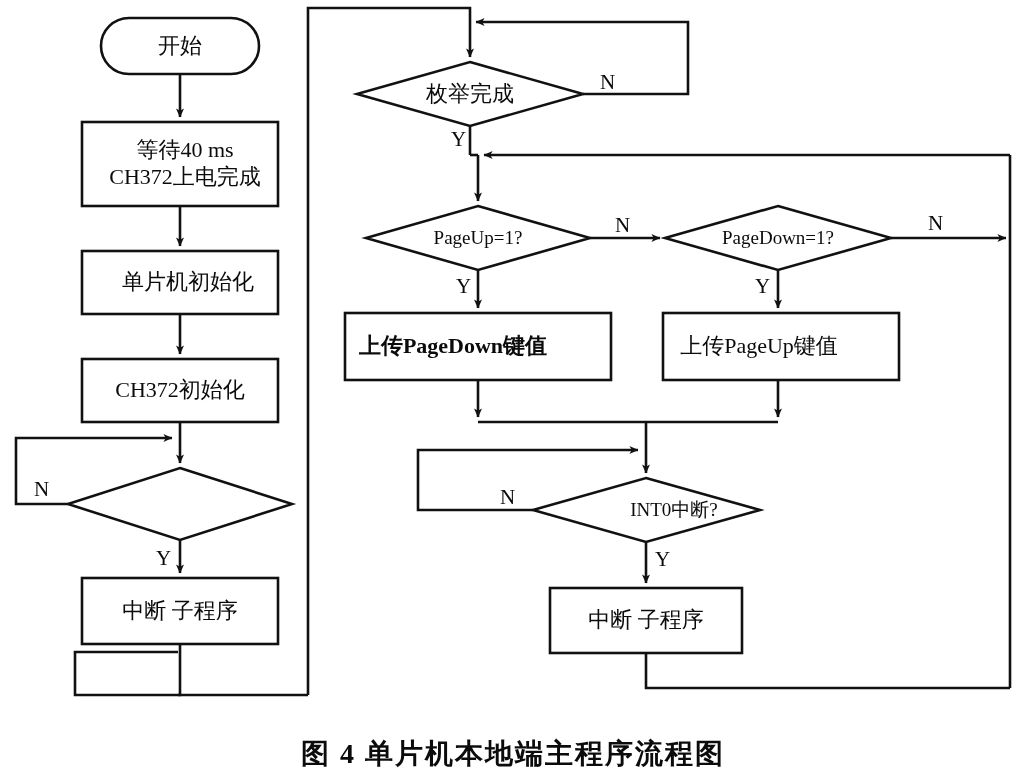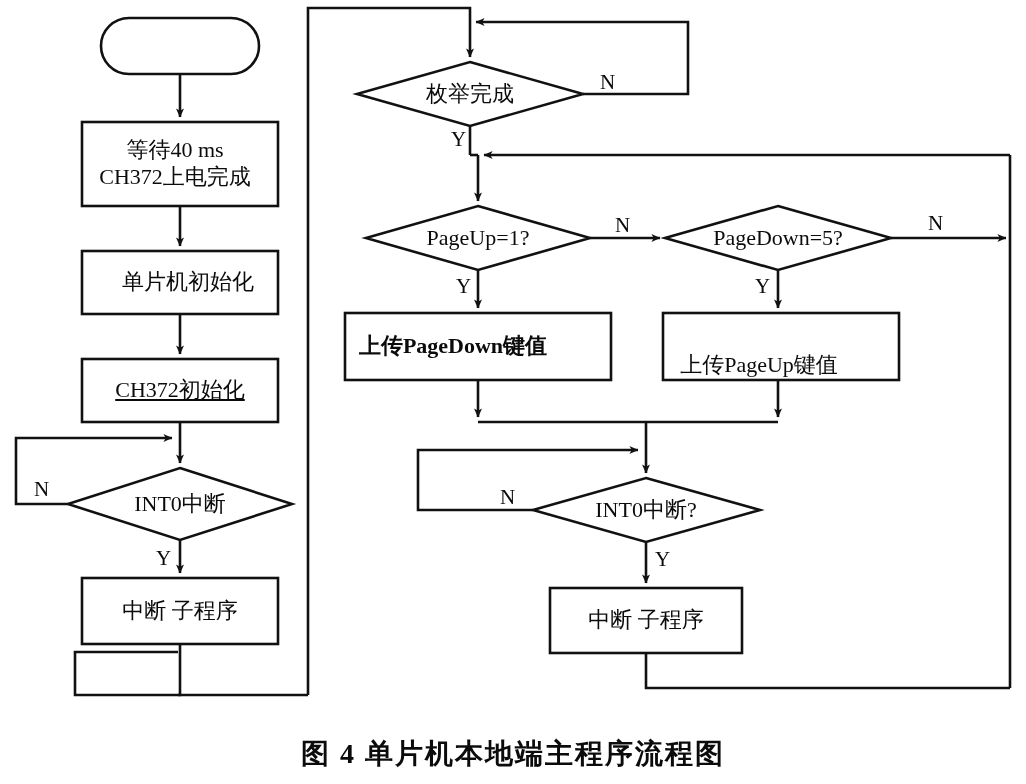--- a/index.html
+++ b/index.html
@@ -26,21 +26,21 @@
   .caption{
     position:absolute;
     left:0;top:735px;width:1026px;
     text-align:center;
     font-family:"Liberation Serif","DejaVu Serif",serif;
     font-size:28px;
     font-weight:700;
     letter-spacing:2px;
     color:#0b0b0b;
   }
-  .fs21{font-size:22px;}
+  .fs21{font-size:19px;}
   .fs22{font-size:22px;}
 </style>
 </head>
 <body>
 
 <div id="stage">
 
   <svg id="flow" viewBox="0 0 1026 784">
     <defs>
       <marker id="ah" markerWidth="11" markerHeight="11" refX="8.6" refY="4" orient="auto" markerUnits="userSpaceOnUse">
@@ -120,43 +120,43 @@
       <line x1="646" y1="422" x2="646" y2="473" marker-end="url(#ah)"></line>
 
       <path d="M533,510 L418,510 L418,450 L638,450" marker-end="url(#ah)"></path>
 
       <line x1="646" y1="542" x2="646" y2="583" marker-end="url(#ah)"></line>
 
       <path d="M646,653 L646,688 L1010,688"></path>
     </g>
   </svg>
 
+  <div class="node-label fs22" style="left:101px;top:18px;width:158px;height:56px;">开始</div>
 
-  <div class="node-label fs22" style="left:77px;top:122px;width:196px;height:84px;">等待40 ms
+  <div class="node-label fs22" style="left:87px;top:122px;width:196px;height:84px;">等待40 ms
 CH372上电完成</div>
 
   <div class="node-label fs22" style="left:82px;top:251px;width:212px;height:63px;">单片机初始化</div>
 
-  <div class="node-label fs22" style="left:82px;top:359px;width:196px;height:63px;text-decoration:underline;">CH372初始化</div>
+  <div class="node-label fs22" style="left:82px;top:359px;width:196px;height:63px;">CH372初始化</div>
 
-  <div class="node-label fs21" style="left:108px;top:484px;width:144px;height:40px;">INT0中断</div>
 
   <div class="node-label fs22" style="left:82px;top:578px;width:196px;height:66px;">中断 子程序</div>
 
   <div class="node-label fs22" style="left:398px;top:74px;width:144px;height:40px;text-align:right;">枚举完成</div>
 
   <div class="node-label fs21" style="left:398px;top:218px;width:160px;height:40px;">PageUp=1?</div>
 
-  <div class="node-label fs21" style="left:690px;top:218px;width:176px;height:40px;">PageDown=5?</div>
+  <div class="node-label fs21" style="left:690px;top:218px;width:176px;height:40px;">PageDown=1?</div>
 
   <div class="node-label fs22" style="left:345px;top:313px;width:216px;height:67px;font-weight:bold;">上传PageDown键值</div>
 
-  <div class="node-label fs22" style="left:663px;top:332px;width:192px;height:67px;">上传PageUp键值</div>
+  <div class="node-label fs22" style="left:663px;top:313px;width:192px;height:67px;">上传PageUp键值</div>
 
-  <div class="node-label fs21" style="left:572px;top:490px;width:148px;height:40px;">INT0中断?</div>
+  <div class="node-label fs21" style="left:600px;top:490px;width:148px;height:40px;">INT0中断?</div>
 
   <div class="node-label fs22" style="left:550px;top:588px;width:192px;height:65px;">中断 子程序</div>
 
   <div class="edge-label" style="left:34px;top:479px;">N</div>
 
   <div class="edge-label" style="left:156px;top:548px;">Y</div>
 
   <div class="edge-label" style="left:600px;top:72px;">N</div>
 
   <div class="edge-label" style="left:451px;top:129px;">Y</div>

